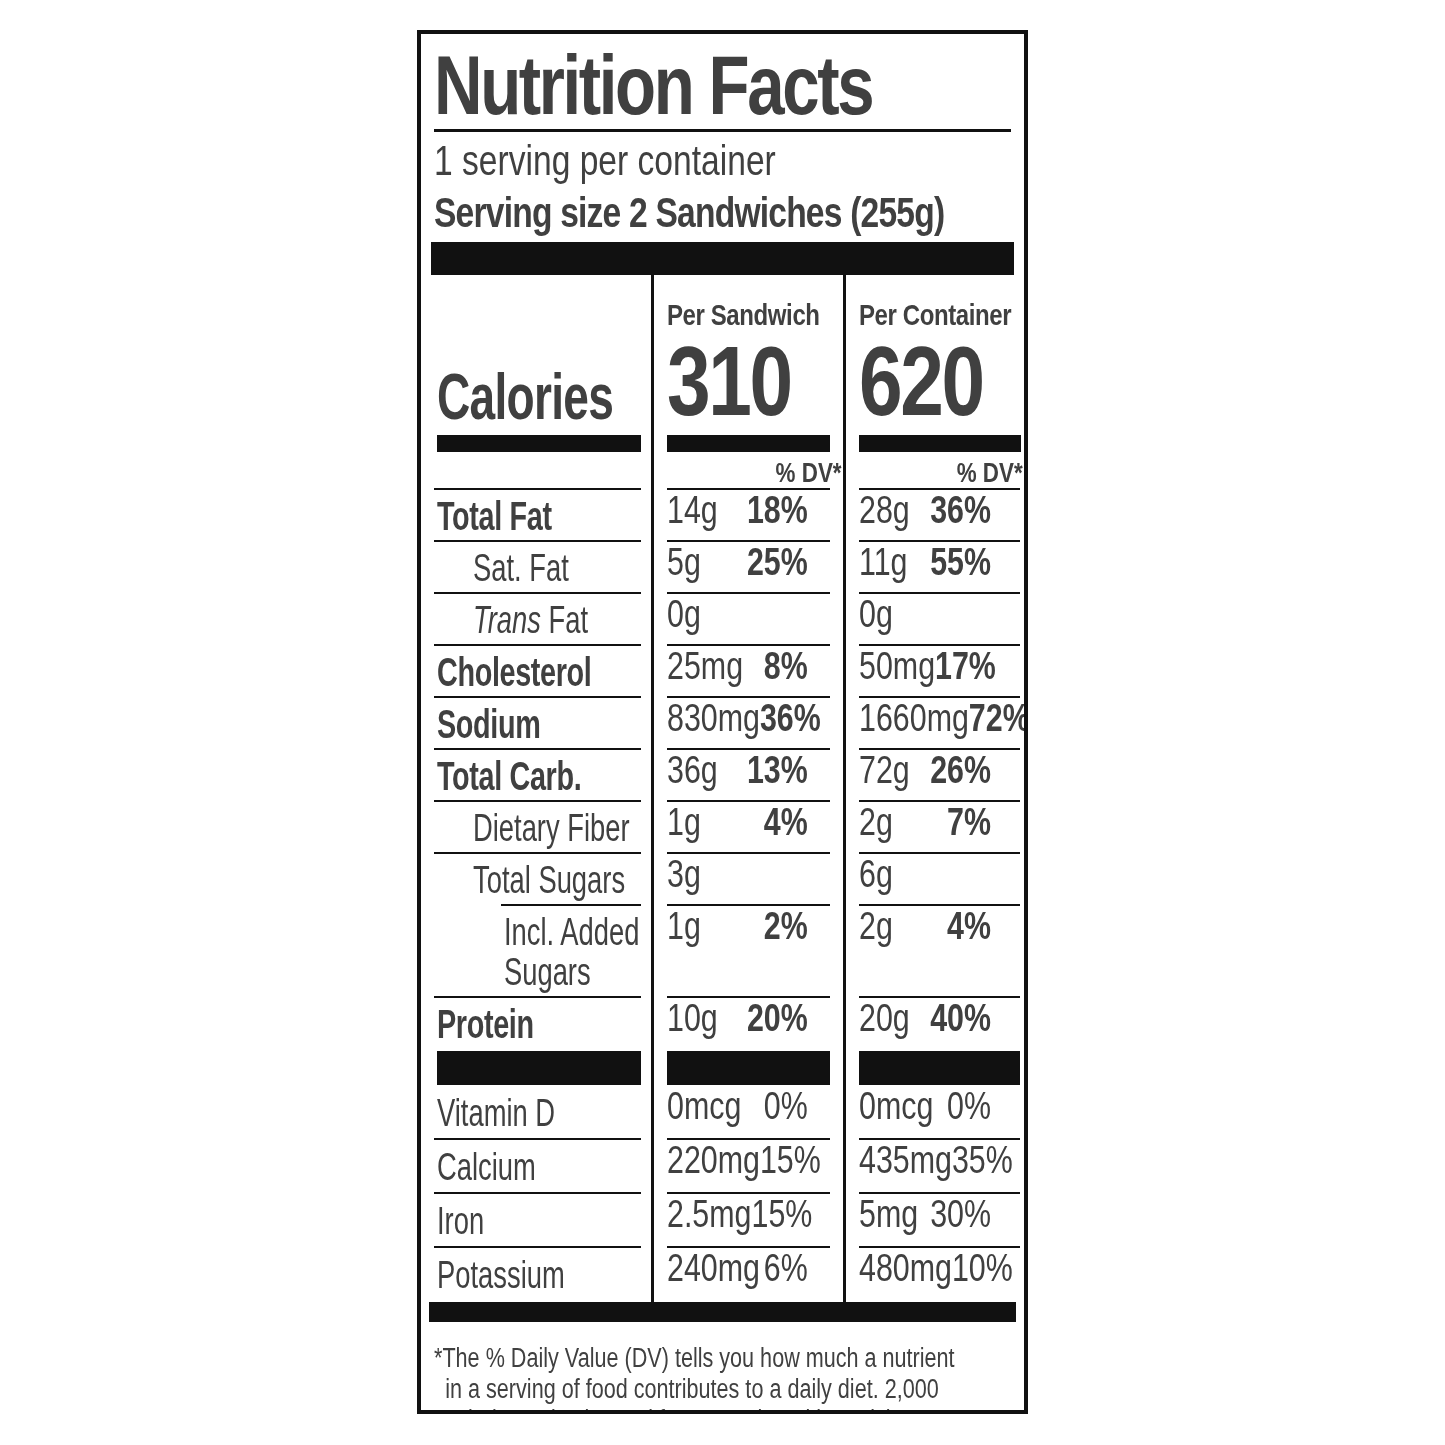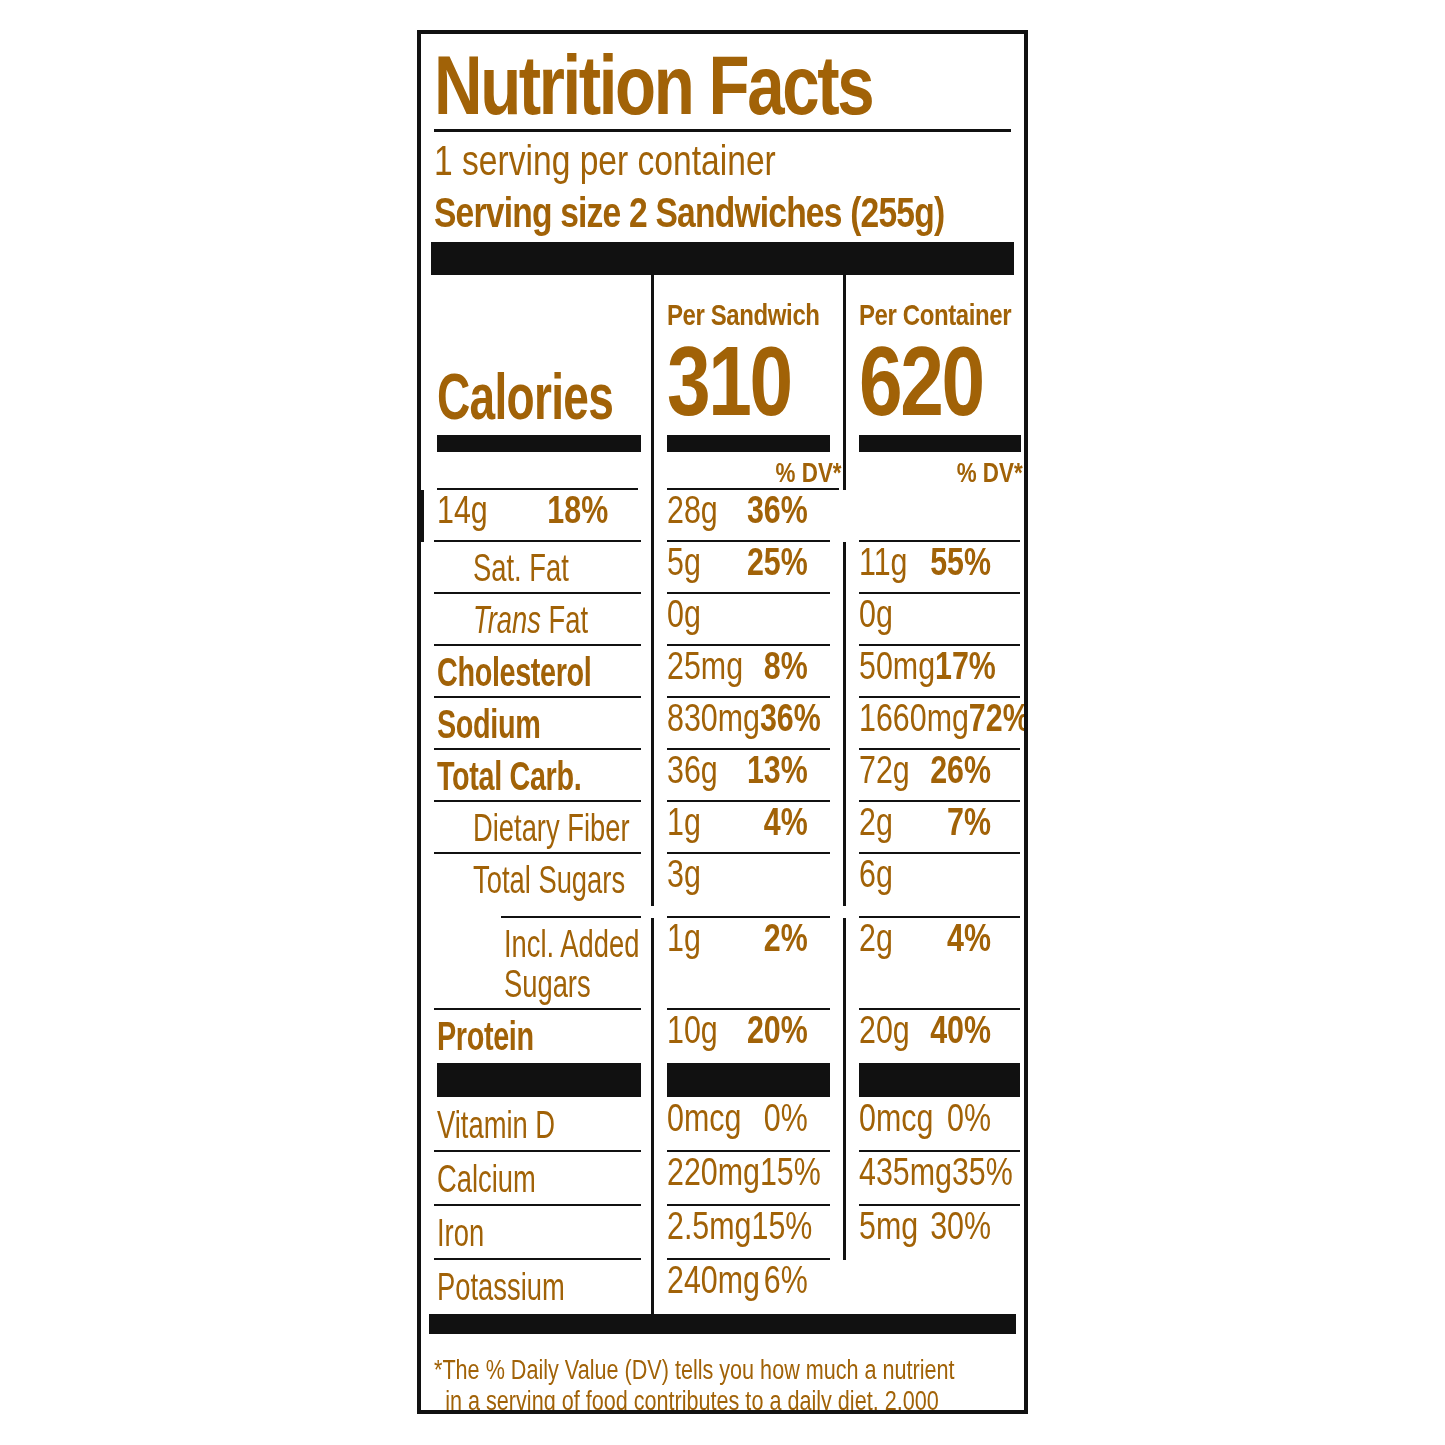--- a/index.html
+++ b/index.html
@@ -1,17 +1,17 @@
 <!DOCTYPE html>
 <html><head>
 <meta charset="utf-8">
 <style>
   html,body { margin:0; padding:0; background:#ffffff; }
   .stage { position:relative; width:1445px; height:1445px; background:#ffffff; overflow:hidden;
-           font-family:"Liberation Sans", sans-serif; color:#a16207; }
+           font-family:"Liberation Sans", sans-serif; color:#404040; }
   .label { position:absolute; left:417px; top:30px; width:611px; height:1384px;
            border:4px solid #111111; box-sizing:border-box; background:#ffffff; overflow:hidden; }
 
   
   .cx80 { width:124%; transform:scaleX(0.8); transform-origin:0 50%; white-space:pre; }
   .cx72 { width:138%; transform:scaleX(0.72); transform-origin:0 50%; white-space:pre; }
 
   .pad { padding-left:13px; padding-right:13px; }
 
   .title { font-size:84px; font-weight:900; letter-spacing:-3px; line-height:74px; margin-top:14px; }
@@ -34,21 +34,21 @@
   .bignum  { font-size:98px; font-weight:900; letter-spacing:-3px; line-height:96px; }
   .thickline { height:17px; background:#111; margin-top:6px; }
   .ncell .thickline { margin-right:10px; }
   .midln .thickline { margin-right:13px; }
   .rtln  .thickline { margin-right:3px; }
   .dvhead { font-size:28px; font-weight:700; line-height:34px; margin-top:4px; text-align:right; }
   .dvspacer { height:38px; }
 
   
   .nrow { min-height:52px; }
-  .nrow.ind2row { min-height:92px;margin-top:12px; }
+  .nrow.ind2row { min-height:92px; }
   .vitrow { min-height:54px; }
   .hl { position:absolute; top:-2px; left:13px; right:10px; height:2px; background:#111; }
   .vcell .hl { right:13px; }
   .vcell.rtln .hl { right:4px; }
   .ind2row .ncell .hl { left:80px; }
 
   .nm { font-size:38px; line-height:40px; }
   .bn .nm { font-size:40px; font-weight:700; letter-spacing:-0.5px; }
   .ind1 .nm { padding-left:50px; }
   .ind2 .nm { padding-left:93px; }
@@ -100,20 +100,24 @@
       <div class="vcell rtln">
         <div class="perhead cx80">Per Container</div>
         <div class="bignum cx80">620</div>
         <div class="thickline"></div>
         <div class="dvhead cx80">% DV*</div>
       </div>
     </div>
 
     <div id="nutrient-mount">
   <div class="grid nrow bn">
+    <div class="ncell">
+      <div class="hl"></div>
+      <div class="nm cx72"><span class="it"></span><span>Total Fat</span></div>
+    </div>
     <div class="vcell midln">
       <div class="hl"></div>
       <div class="vals cx80"><span class="amt">14g</span><span class="dv">18%</span></div>
     </div>
     <div class="vcell rtln">
       <div class="hl"></div>
       <div class="vals cx80"><span class="amt">28g</span><span class="dv">36%</span></div>
     </div>
   </div>
 
@@ -314,20 +318,24 @@
 
   <div class="grid vitrow">
     <div class="ncell">
       <div class="hl"></div>
       <div class="nm cx72"><span>Potassium</span></div>
     </div>
     <div class="vcell midln">
       <div class="hl"></div>
       <div class="vals cx80"><span class="amt">240mg</span><span class="dv">6%</span></div>
     </div>
+    <div class="vcell rtln">
+      <div class="hl"></div>
+      <div class="vals cx80"><span class="amt">480mg</span><span class="dv">10%</span></div>
+    </div>
   </div>
 </div>
 
     <div class="bar2"></div>
 
     <div class="foot">
       <div class="cx80">*The % Daily Value (DV) tells you how much a nutrient
 in a serving of food contributes to a daily diet. 2,000
 calories a day is used for general nutrition advice.</div>
     </div>

